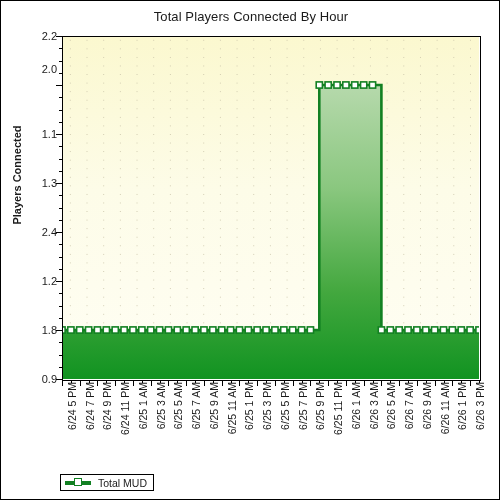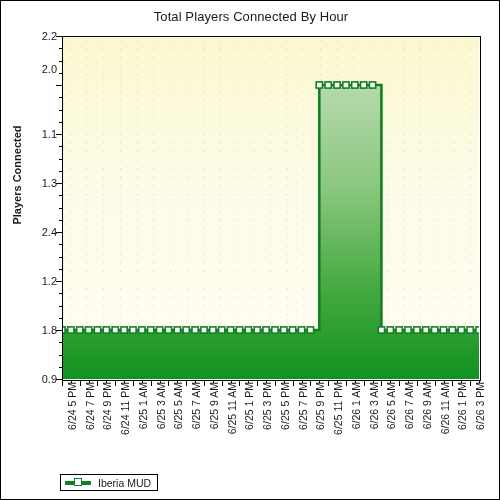--- a/index.html
+++ b/index.html
@@ -362,16 +362,16 @@
       <div class="tick" style="left: 460.255px; top: 379px; width: 1px; height: 3px;"></div>
       <div class="tick" style="left: 478px; top: 379px; width: 1px; height: 3px;"></div>
     </div>
 
 
   <div id="legend">
     <span id="legend-symbol">
       <span class="ln"></span>
         <span class="mk"></span>
     </span>
-    <span id="legend-label">Iberia MUD</span>
+    <span id="legend-label">Total MUD</span>
   </div>
 
 </div>
 
 </body></html>

